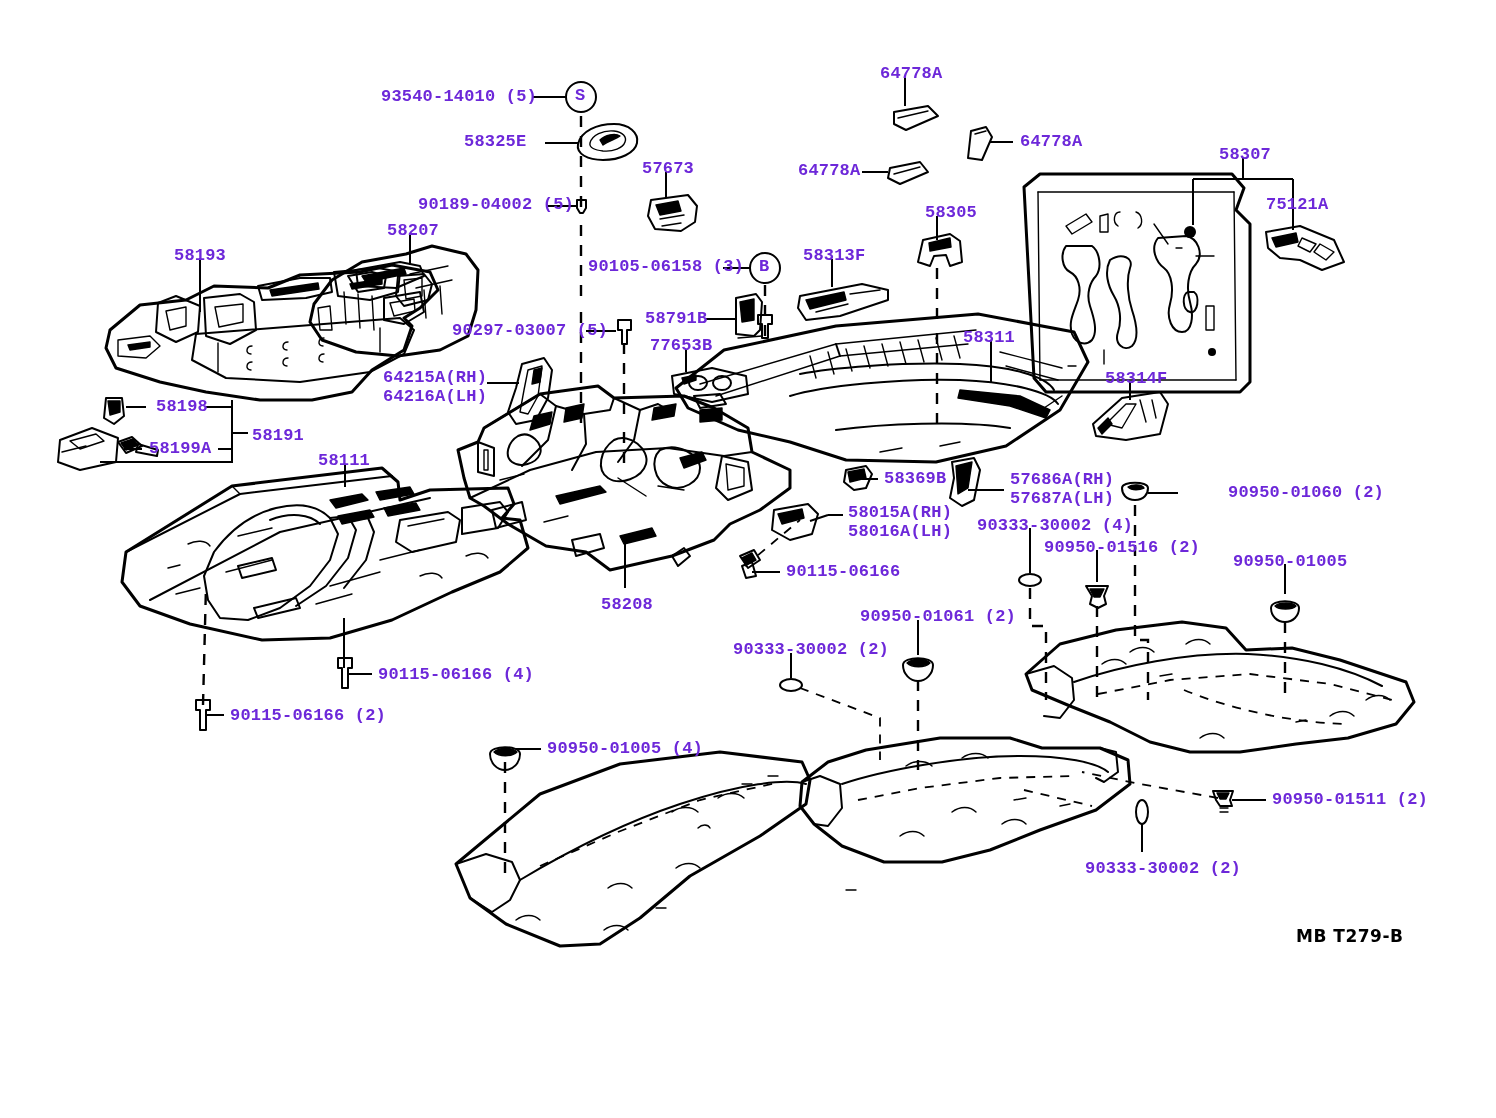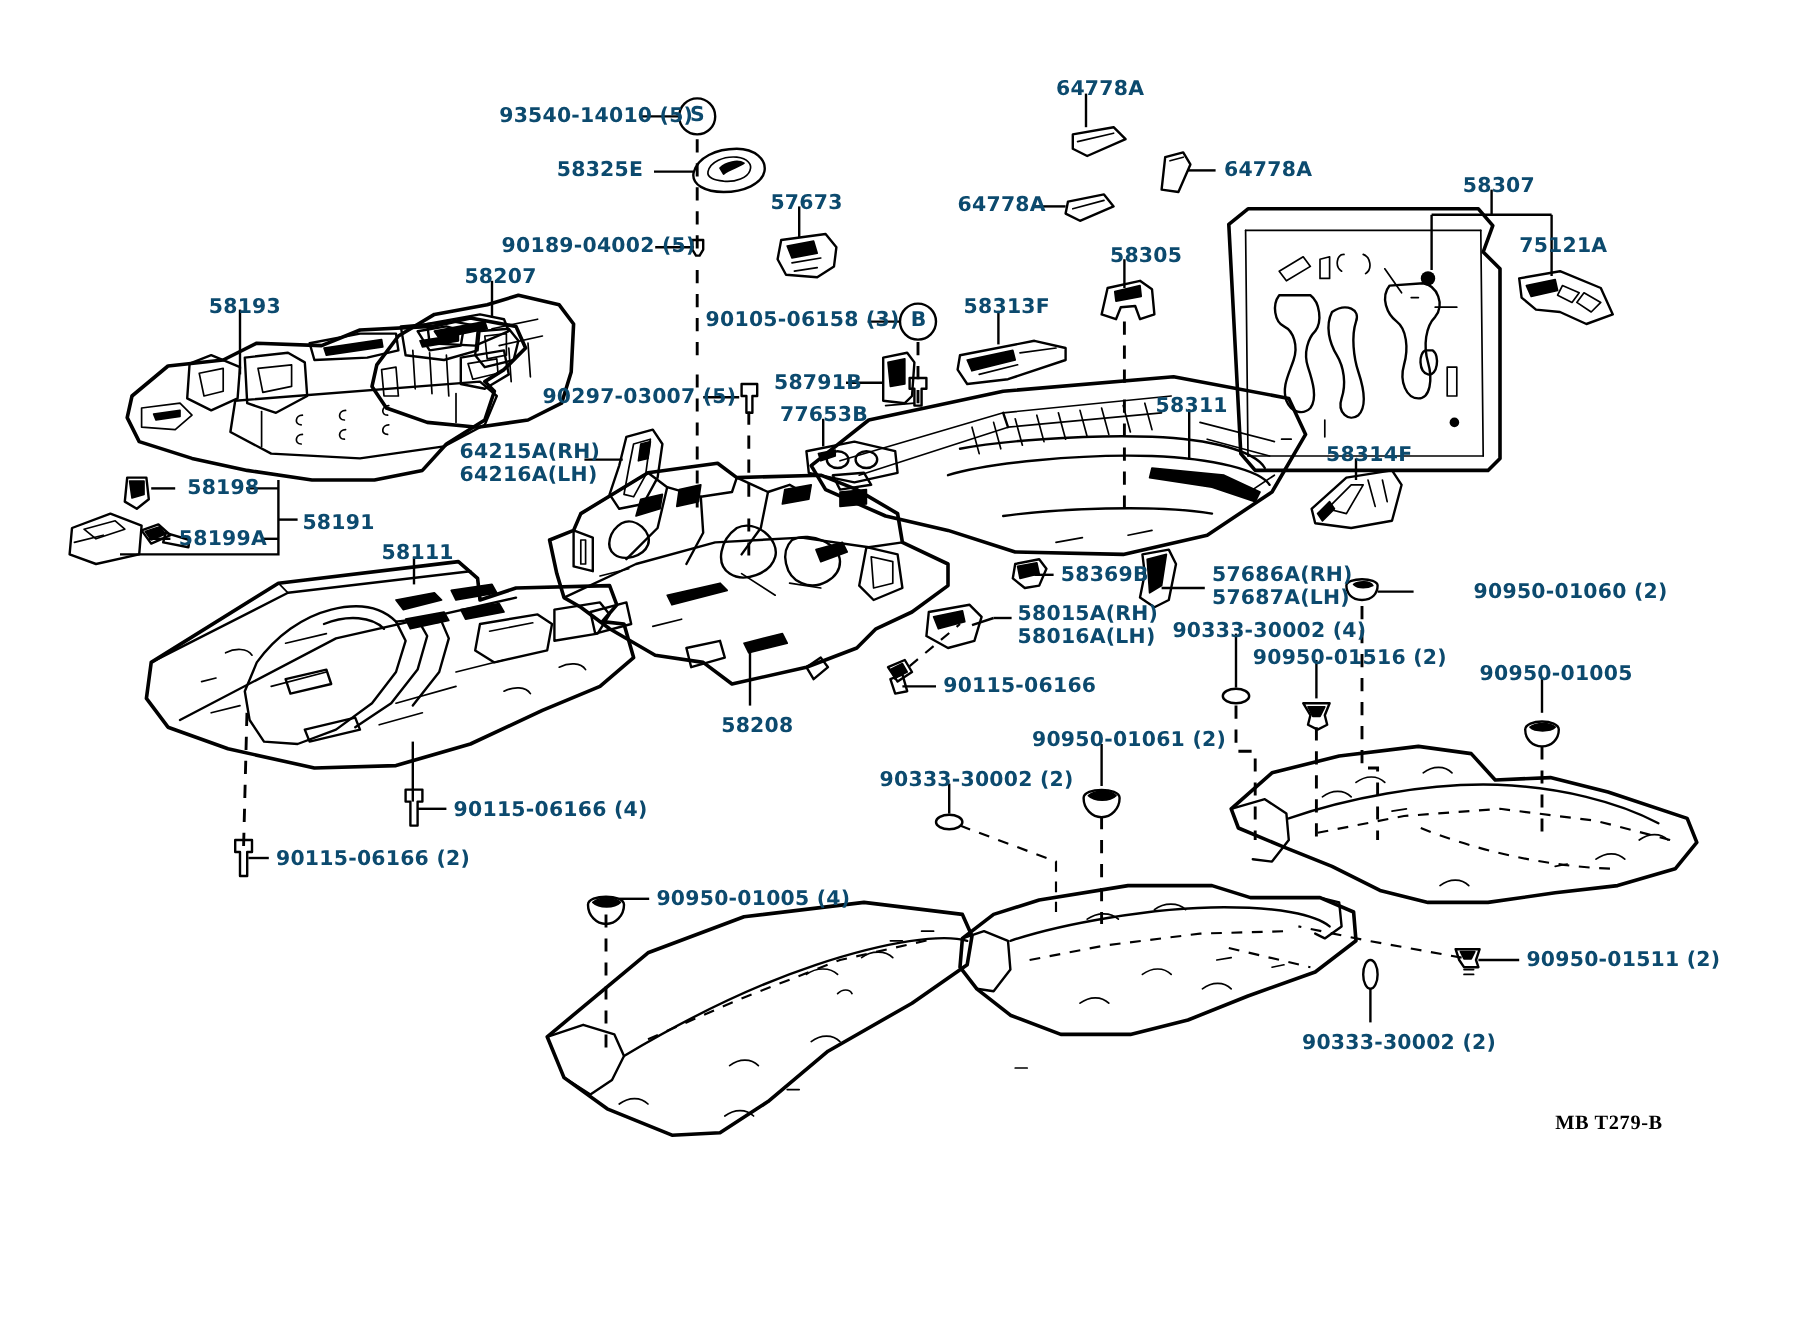--- a/index.html
+++ b/index.html
@@ -1,23 +1,23 @@
 <!DOCTYPE html>
 <html><head>
 <meta charset="utf-8">
 <style>
   html,body{margin:0;padding:0;background:#ffffff;}
   body{width:1496px;height:1118px;position:relative;overflow:hidden;
        font-family:"DejaVu Sans","Liberation Sans",sans-serif;color:#000;}
   #diagram{position:absolute;left:0;top:0;width:1496px;height:1118px;}
   .lbl{position:absolute;font-weight:bold;font-size:17px;letter-spacing:.2px;
-       white-space:nowrap;color:#0c4a6e;line-height:1.08;}
+       white-space:nowrap;color:#6d28d9;line-height:1.08;font-family:Liberation Mono, monospace;}
   .lbl .sub{font-size:17px;font-weight:bold;vertical-align:baseline;}
   .lbl.two{line-height:1.12;}
-  .footer{position:absolute;font-weight:bold;font-size:17px;letter-spacing:.5px;font-family:Liberation Serif, serif;}
+  .footer{position:absolute;font-weight:bold;font-size:17px;letter-spacing:.5px;}
   svg{display:block;}
   .st{fill:none;stroke:#000;stroke-width:2;stroke-linecap:round;stroke-linejoin:round;}
   .st3{fill:none;stroke:#000;stroke-width:3;stroke-linecap:round;stroke-linejoin:round;}
   .thin{fill:none;stroke:#000;stroke-width:1.4;stroke-linecap:round;stroke-linejoin:round;}
   .fill{fill:#000;stroke:#000;stroke-width:1.4;stroke-linejoin:round;}
   .lead{fill:none;stroke:#000;stroke-width:2;stroke-linecap:butt;}
   .dash{fill:none;stroke:#000;stroke-width:2.4;stroke-dasharray:11 9;stroke-linecap:butt;}
   .dash2{fill:none;stroke:#000;stroke-width:1.8;stroke-dasharray:9 8;stroke-linecap:butt;}
   .wht{fill:#fff;stroke:#000;stroke-width:2;stroke-linejoin:round;}
 </style>
@@ -524,21 +524,21 @@
     <path class="thin" d="M1160 676 L1172 674"></path>
     <path class="thin" d="M1366 700 C1374 694 1384 694 1390 700"></path>
     <path class="thin" d="M1330 716 C1338 710 1348 710 1354 716"></path>
     <path class="thin" d="M1296 722 L1306 720"></path>
     <path class="thin" d="M1200 738 C1208 732 1218 732 1224 738"></path>
     <path class="dash2" d="M1184 690 C1228 708 1286 722 1344 724"></path>
   </g>
 </svg>
 
 <div id="labels">
-    <div class="lbl" style="left: 416px; top: 88px;">93540-14010 (5)</div>
+    <div class="lbl" style="left: 381px; top: 88px;">93540-14010 (5)</div>
     <div class="lbl" style="left: 464px; top: 133px;">58325E</div>
     <div class="lbl" style="left: 642px; top: 160px;">57673</div>
     <div class="lbl" style="left: 418px; top: 196px;">90189-04002 (5)</div>
     <div class="lbl" style="left: 387px; top: 222px;">58207</div>
     <div class="lbl" style="left: 174px; top: 247px;">58193</div>
     <div class="lbl" style="left: 588px; top: 258px;">90105-06158 (3)</div>
     <div class="lbl" style="left: 803px; top: 247px;">58313F</div>
     <div class="lbl" style="left: 880px; top: 65px;">64778A</div>
     <div class="lbl" style="left: 1020px; top: 133px;">64778A</div>
     <div class="lbl" style="left: 798px; top: 162px;">64778A</div>

